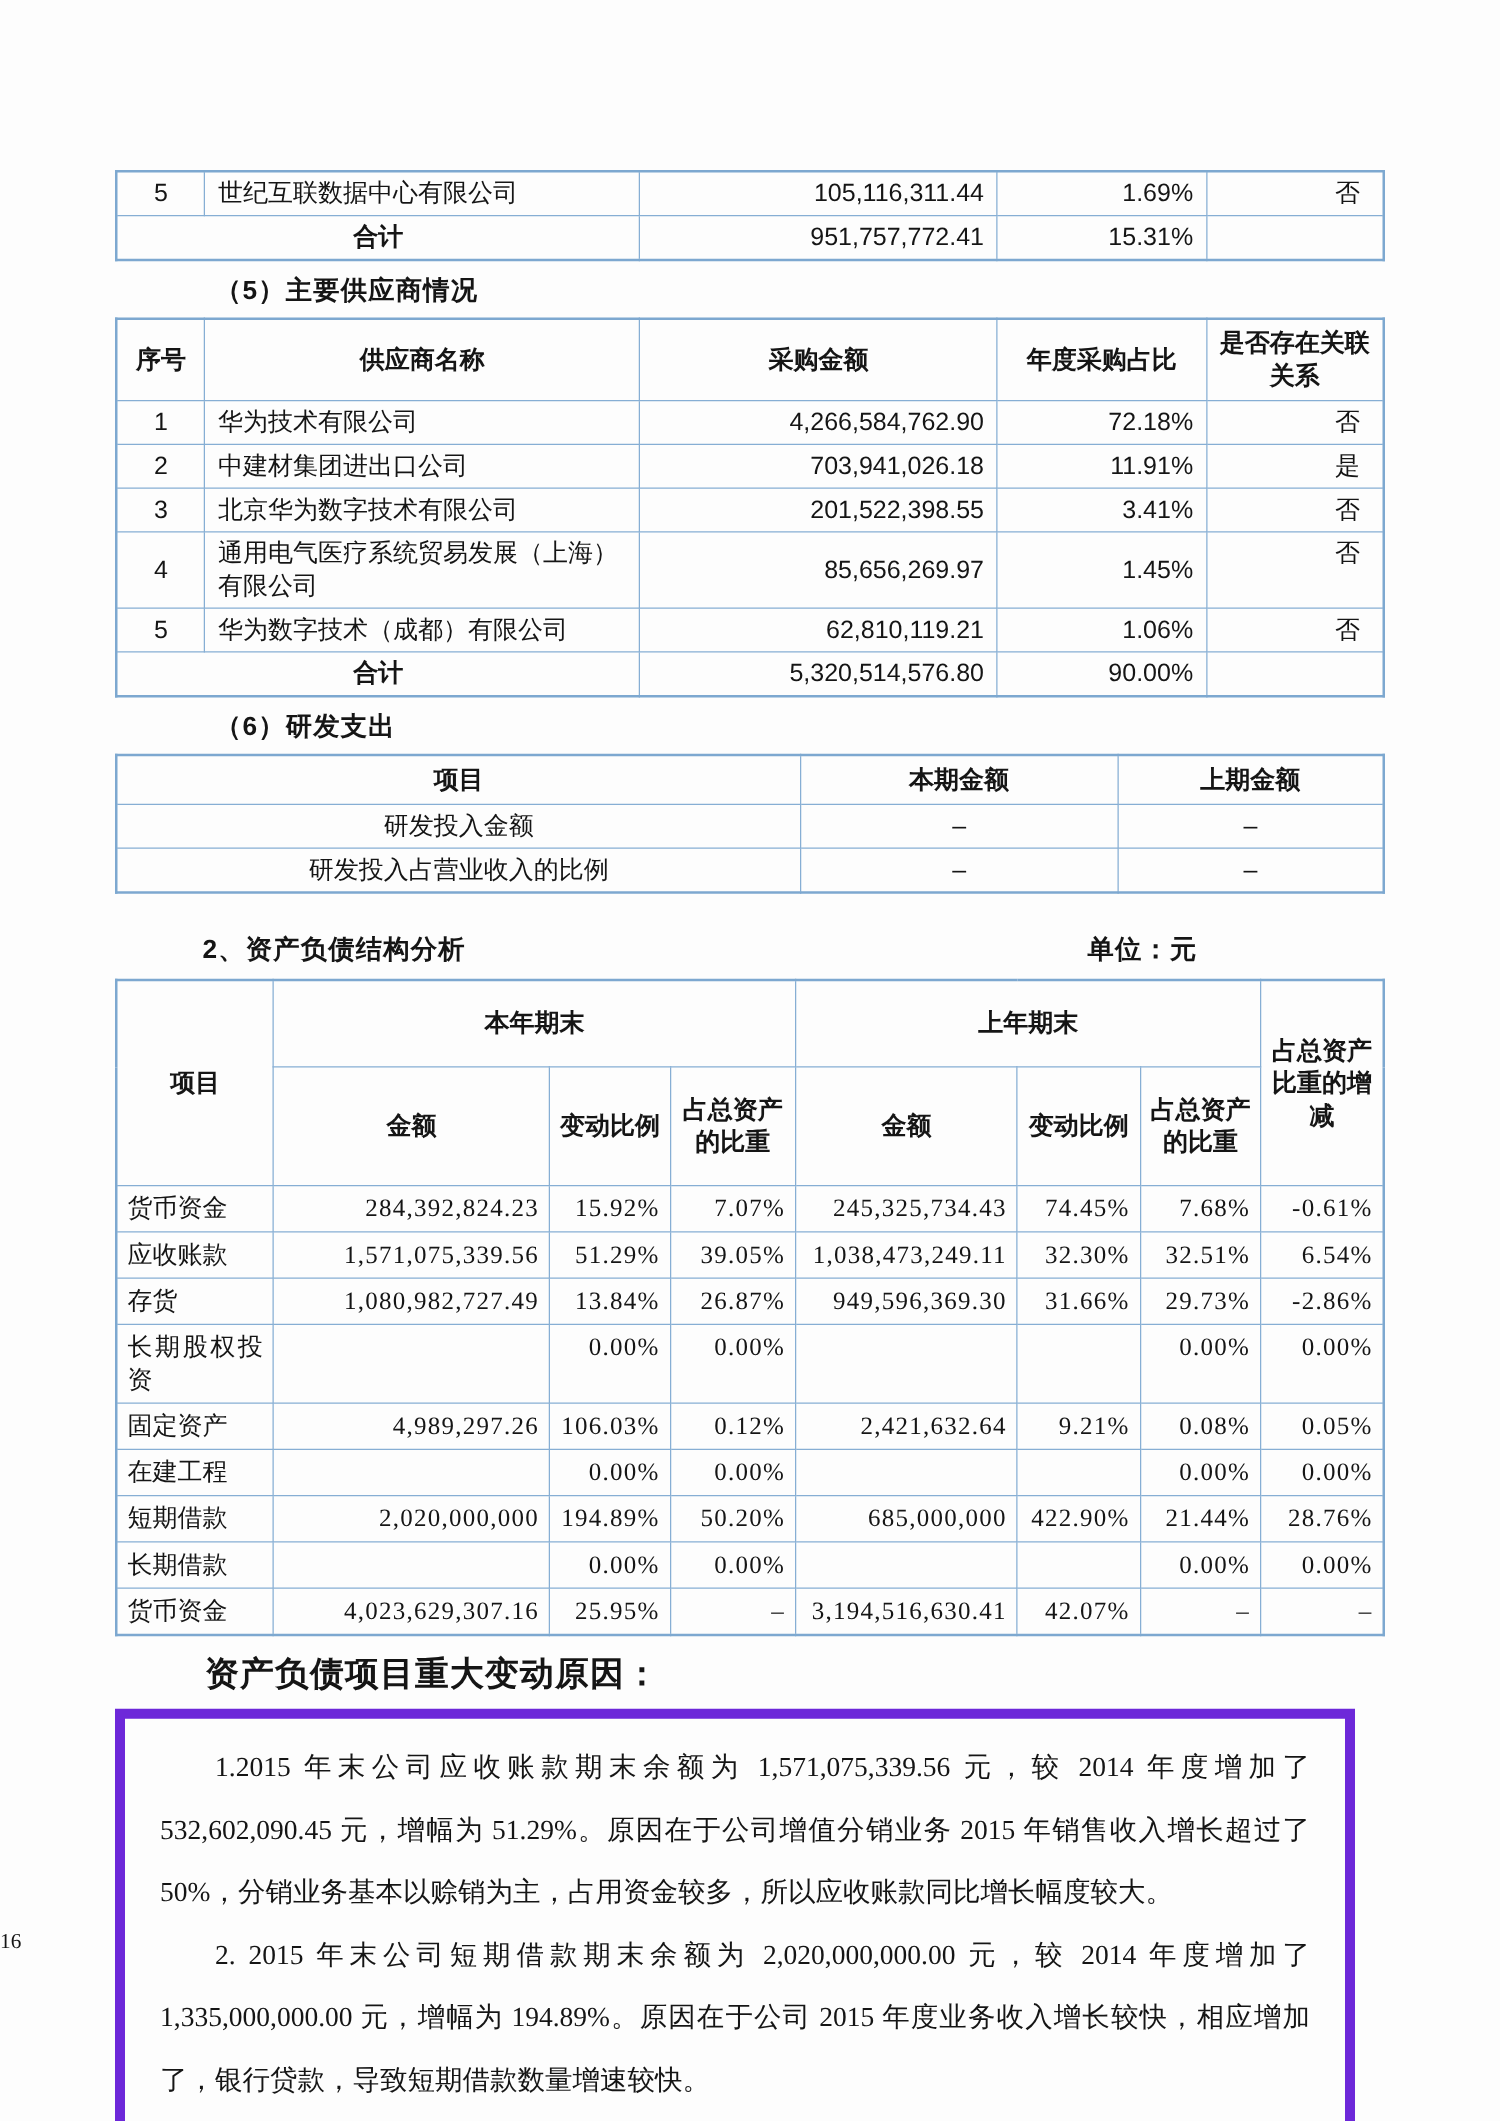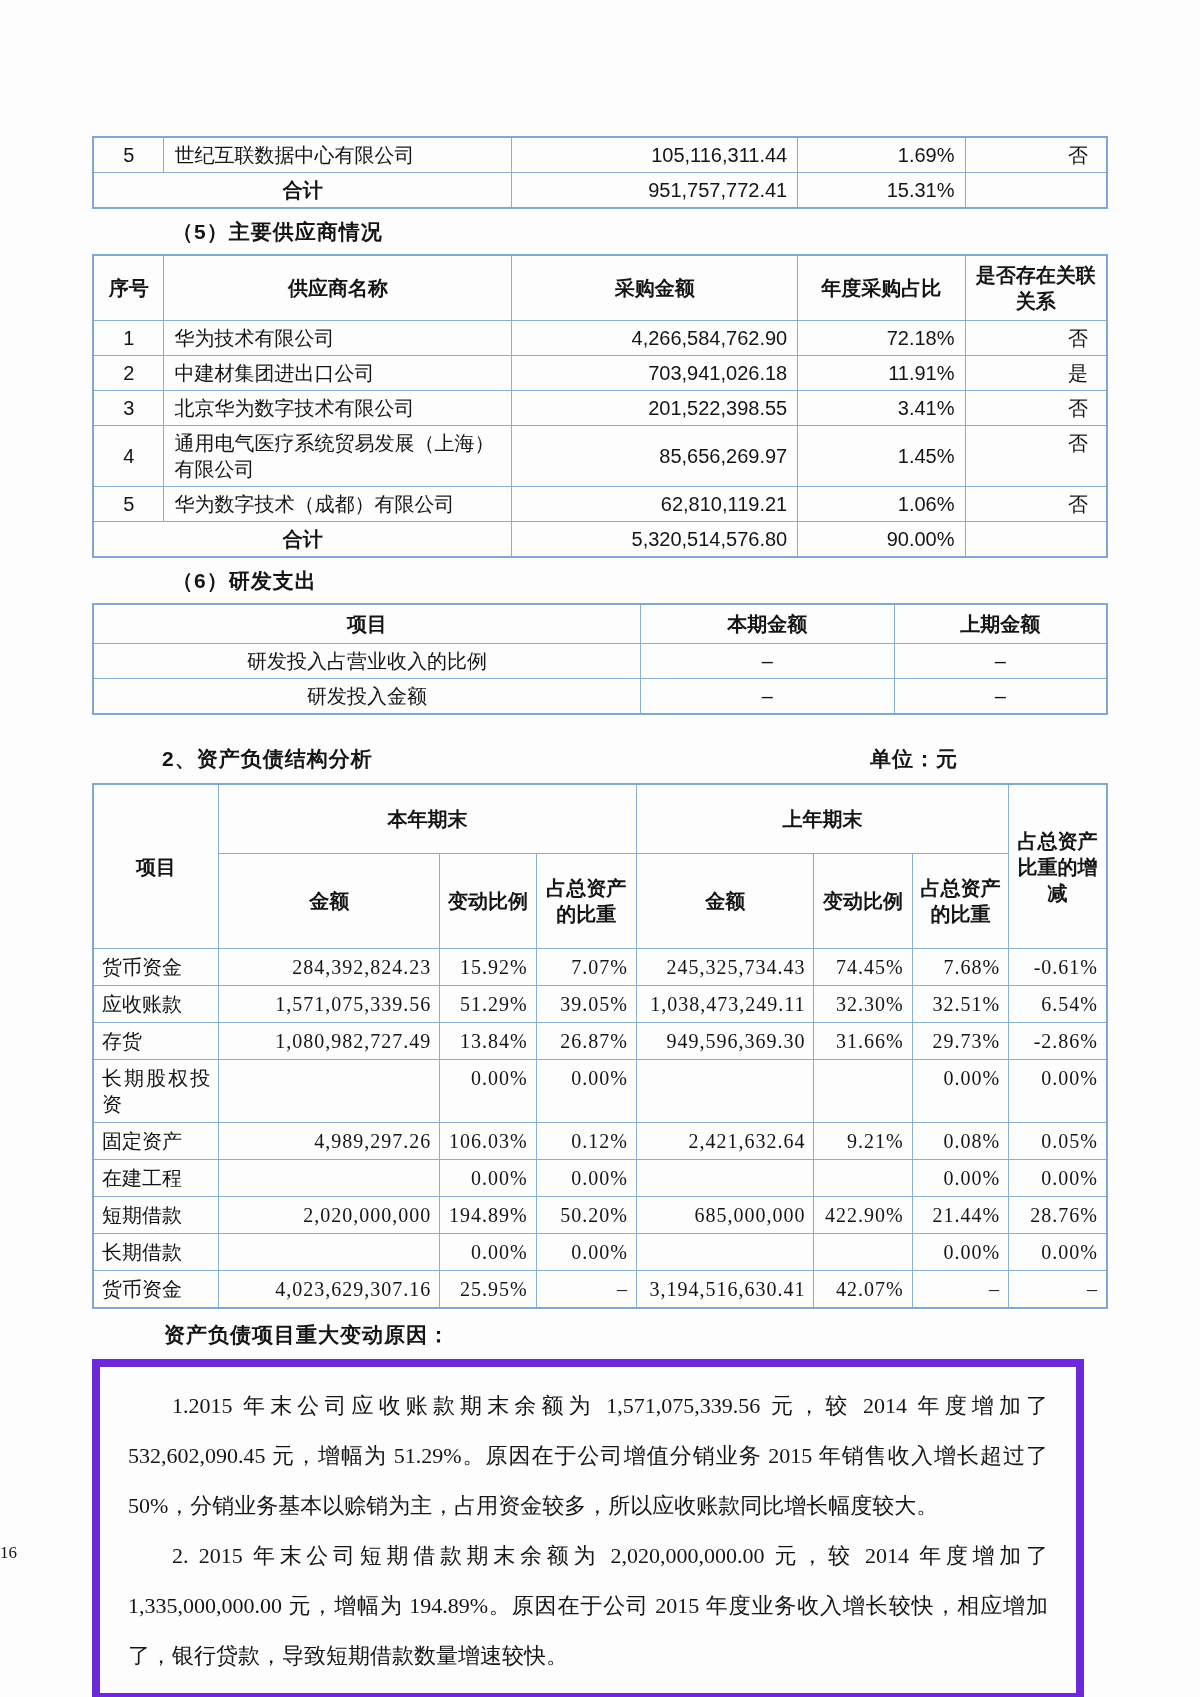--- a/index.html
+++ b/index.html
@@ -48,21 +48,21 @@
     font-family:"Liberation Serif","DejaVu Serif",serif;
     letter-spacing:1px;vertical-align:top;padding:5px 8px;
   }
   .balance-table td.cell-item{
     font-family:"Liberation Sans",sans-serif;letter-spacing:0;
     text-align:justify;
   }
   .balance-table th{padding:21px 2px;}
 
   
-  .reasons-title{font-size:21px;font-weight:bold;margin:12px 0 10px 72px;letter-spacing:1px;}
+  .reasons-title{font-size:27px;font-weight:bold;margin:12px 0 10px 72px;letter-spacing:1px;}
   .reasons-box{
     border:8px solid #6d28d9;width:920px;
     padding:14px 28px 12px 28px;
     font-family:"Liberation Serif","DejaVu Serif",serif;
     font-size:22px;line-height:50px;text-align:justify;
   }
   .reasons-box p{margin:0;text-indent:2em;}
 
   .page-number{
     position:absolute;left:0;width:1004px;top:1543px;
@@ -178,26 +178,26 @@
         <col style="width:25%">
         <col style="width:21%">
     </colgroup>
     <tbody>
         <tr>
       <th>项目</th>
       <th>本期金额</th>
       <th>上期金额</th>
     </tr>
     <tr>
-      <td class="ctr">研发投入占营业收入的比例</td>
+      <td class="ctr">研发投入金额</td>
       <td class="ctr">–</td>
       <td class="ctr">–</td>
     </tr>
     <tr>
-      <td class="ctr">研发投入金额</td>
+      <td class="ctr">研发投入占营业收入的比例</td>
       <td class="ctr">–</td>
       <td class="ctr">–</td>
     </tr>
   </tbody>
     </table>
 
   <div class="heading-row">
     <span class="h-left">2、资产负债结构分析</span>
     <span class="h-right">单位：元</span>
   </div>

